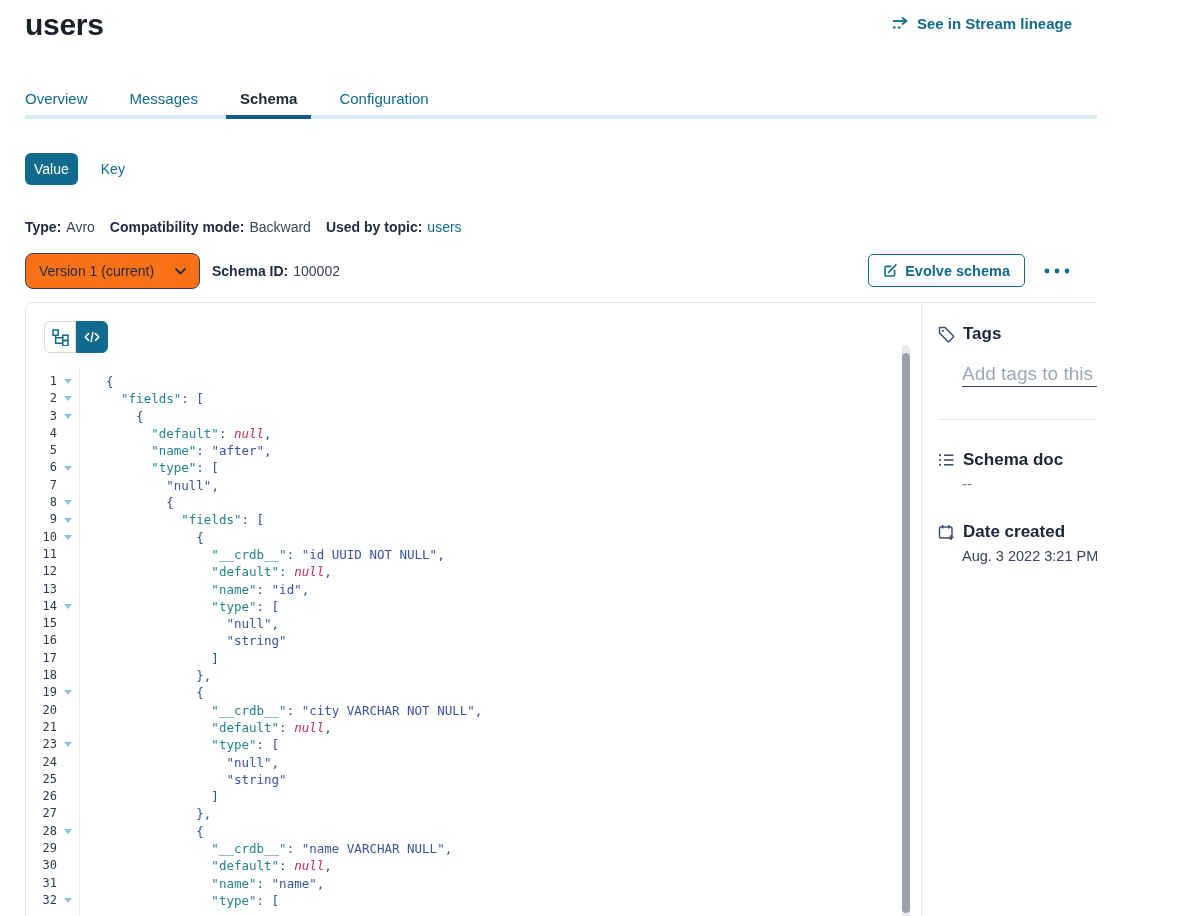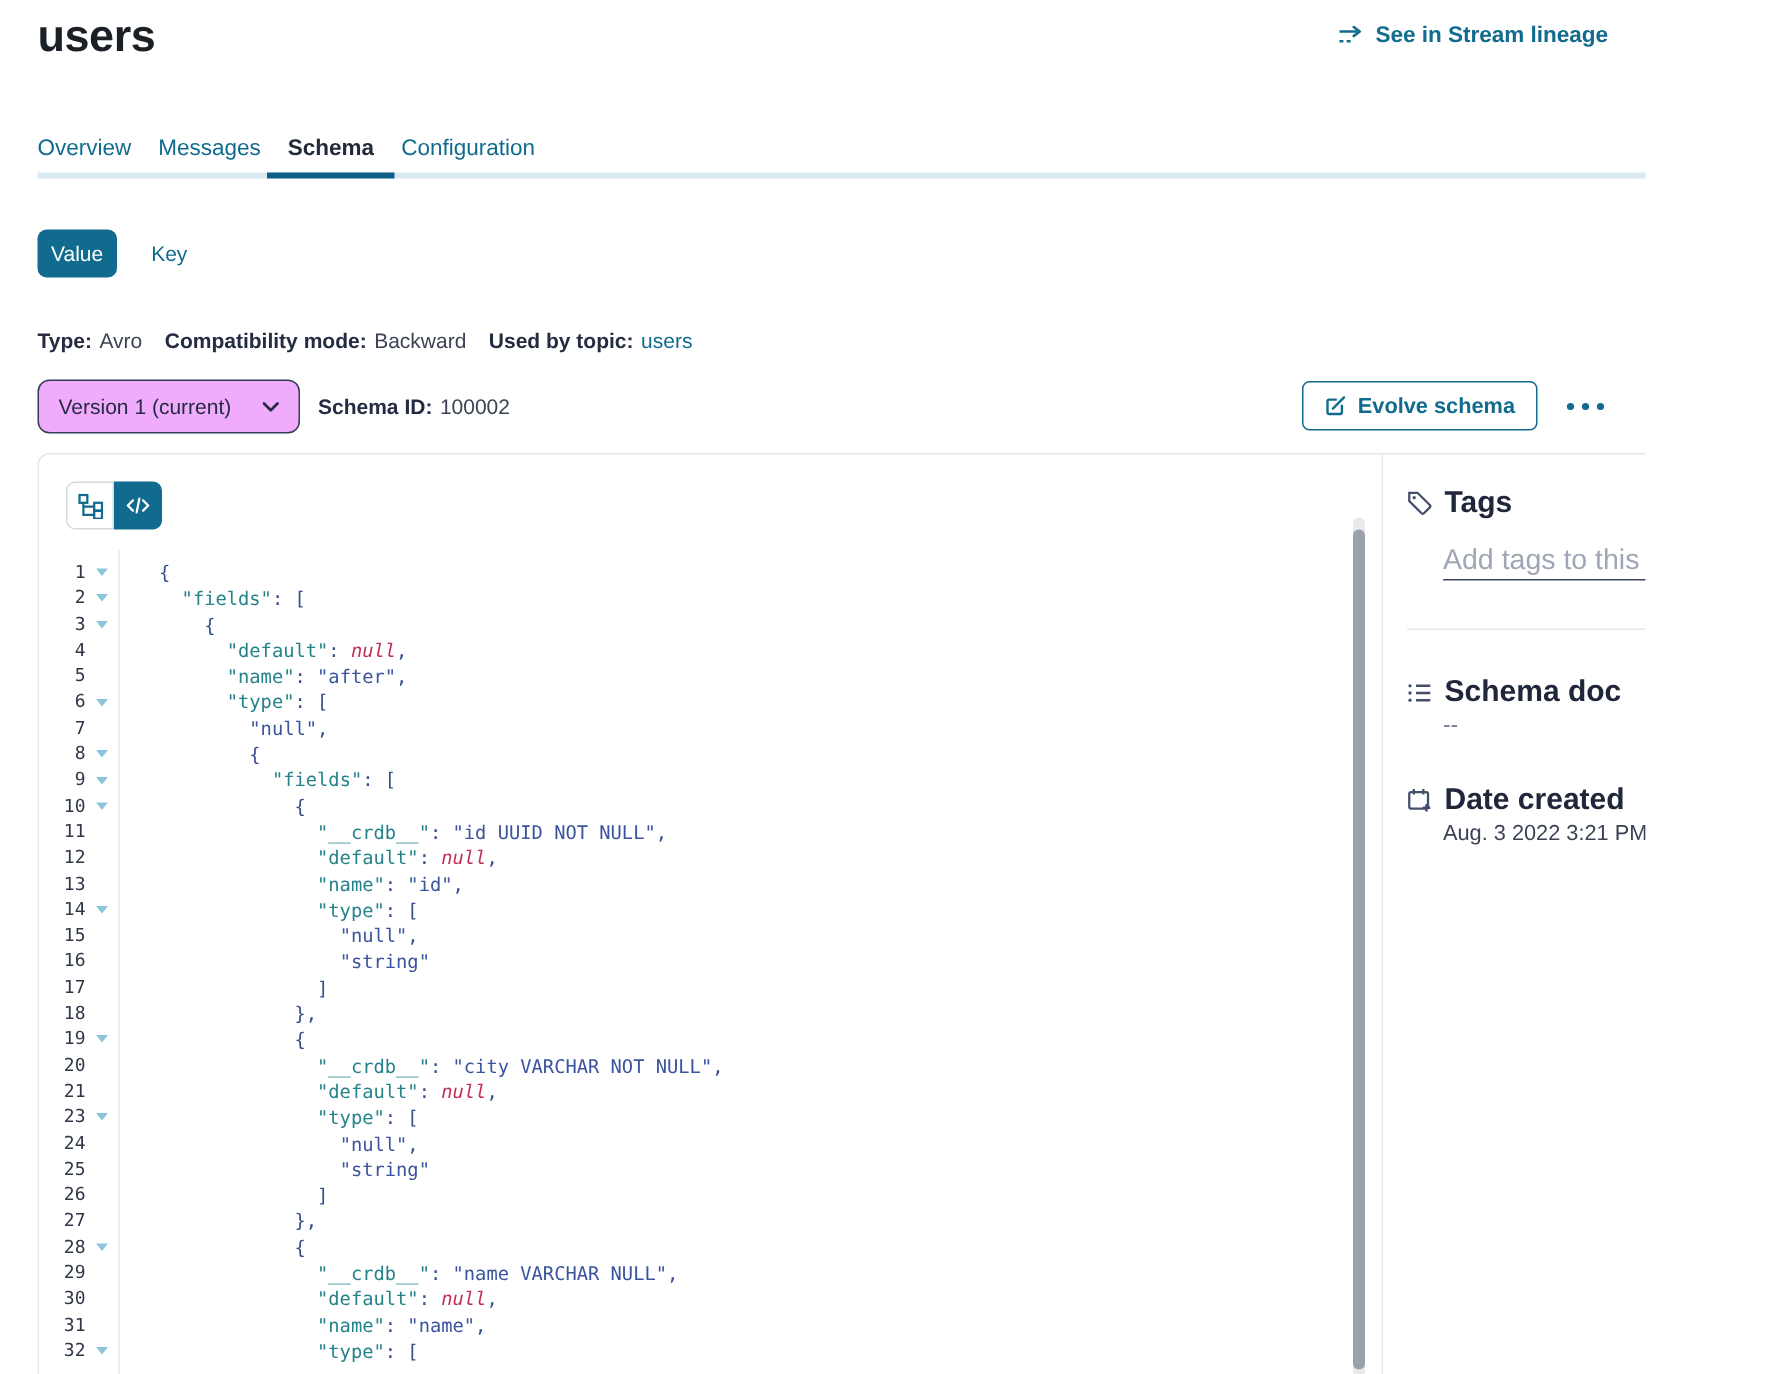--- a/index.html
+++ b/index.html
@@ -6,40 +6,40 @@
   html,body { background:#fff; }
   .page {
     position:relative; width:1097px; height:916px; overflow:hidden;
     font-family:"Liberation Sans", sans-serif; background:#fff; color:var(--text-dark);
   }
   
   .title { position:absolute; left:25px; top:8px; font-size:30px; font-weight:700; color:#1B2026; letter-spacing:-0.3px; }
   .lineage { position:absolute; right:25px; top:15px; display:flex; align-items:center; gap:7px;
     color:var(--accent); font-size:15px; font-weight:600; cursor:pointer; }
   
-  .tabs { position:absolute; left:25px; top:90px; display:flex; gap:18px; font-size:15px; }
+  .tabs { position:absolute; left:25px; top:90px; display:flex; gap:42px; font-size:15px; }
   .tab { position:relative; color:var(--accent); font-weight:500; cursor:pointer; height:20px; }
   .tab.active { color:#242B38; font-weight:600; }
   .tab.active::after { content:""; position:absolute; left:-14px; right:-14px; top:25px; height:4px;
     background:var(--accent-dark); z-index:2; }
   .tab-track { position:absolute; left:25px; top:115px; width:1139px; height:4px; background:var(--tab-track); z-index:1; }
   
   .valuekey { position:absolute; left:25px; top:153px; display:flex; align-items:center; }
   .pill { border:none; background:none; font-family:inherit; font-size:14px; height:32px; padding:0 9px; border-radius:6px; cursor:pointer; }
   .pill.active { background:var(--accent); color:#fff; }
   .pill.ghost { color:var(--accent); margin-left:14px; }
   
   .meta { position:absolute; left:25px; top:219px; display:flex; gap:15px; font-size:14px; color:#3C4354; }
   .meta b { color:#242B42; font-weight:700; }
   .meta .pair { display:flex; gap:5px; }
   .link { color:var(--accent); cursor:pointer; }
   
   .version-row { position:absolute; left:25px; top:253px; display:flex; align-items:center; }
   .select { width:175px; height:36px; border:1px solid #333D57; border-radius:8px; display:flex;
-    align-items:center; justify-content:space-between; padding:0 13px; font-size:14px; color:#242B42; cursor:pointer; background:#f0abfc; }
+    align-items:center; justify-content:space-between; padding:0 13px; font-size:14px; color:#242B42; cursor:pointer; background:#f97316; }
   .schema-id { margin-left:12px; font-size:14px; color:#3C4354; display:flex; gap:5px; }
   .schema-id b { color:#242B42; font-weight:700; }
   .actions { position:absolute; right:25px; top:254px; display:flex; align-items:center; gap:17px; }
   .btn { display:flex; align-items:center; gap:7px; height:33px; padding:0 14px; border-radius:5px;
     background:#fff; font-family:inherit; font-size:14.5px; font-weight:600; cursor:pointer; }
   .btn.disabled { border:1px solid var(--disabled-border); color:var(--disabled-text); cursor:default; }
   .btn.primary { border:1px solid var(--accent); color:var(--accent);text-align:center; }
   .more-btn { border:none; background:none; cursor:pointer; padding:2px; }
   
   .card { position:absolute; left:25px; top:302px; width:1139px; height:660px;
@@ -60,21 +60,21 @@
   .tk-k { color:var(--code-key); }
   .tk-s { color:var(--code-str); }
   .tk-p { color:var(--code-punct); }
   .tk-n { color:var(--code-null);font-style:italic; }
   
   .sb-track { position:absolute; left:876px; top:42px; bottom:0; width:8px; border-radius:4px; background:var(--track); }
   .sb-thumb { position:absolute; left:0; top:8px; width:8px; height:560px; border-radius:4px; background:var(--thumb); }
   
   .sidebar { position:absolute; left:895px; top:0; bottom:0; width:244px; border-left:1px solid #E6E8EC; }
   .sec-head { position:absolute; left:16px; display:flex; align-items:center; gap:8px; }
-  .sec-head .lbl { font-size:20px; font-weight:700; color:#20273A; }
+  .sec-head .lbl { font-size:17px; font-weight:700; color:#20273A; }
   .tags-head { top:21px; }
   .tags-input { position:absolute; left:40px; top:58px; width:189px; height:26px; border:none;
     border-bottom:1px solid #3E4666; font-family:inherit; font-size:19px; color:#3A4254; background:transparent; outline:none; }
   .tags-input::placeholder { color:var(--placeholder); }
   .side-div { position:absolute; left:16px; right:16px; top:116px; height:1px; background:var(--border); }
   .doc-head { top:147px; }
   .doc-val { position:absolute; left:40px; top:172px; font-size:15px; color:#6F7788; }
   .date-head { top:219px; }
   .date-val { position:absolute; left:40px; top:245px; font-size:14.5px; color:#3A4254; }
   svg { display:block; }

